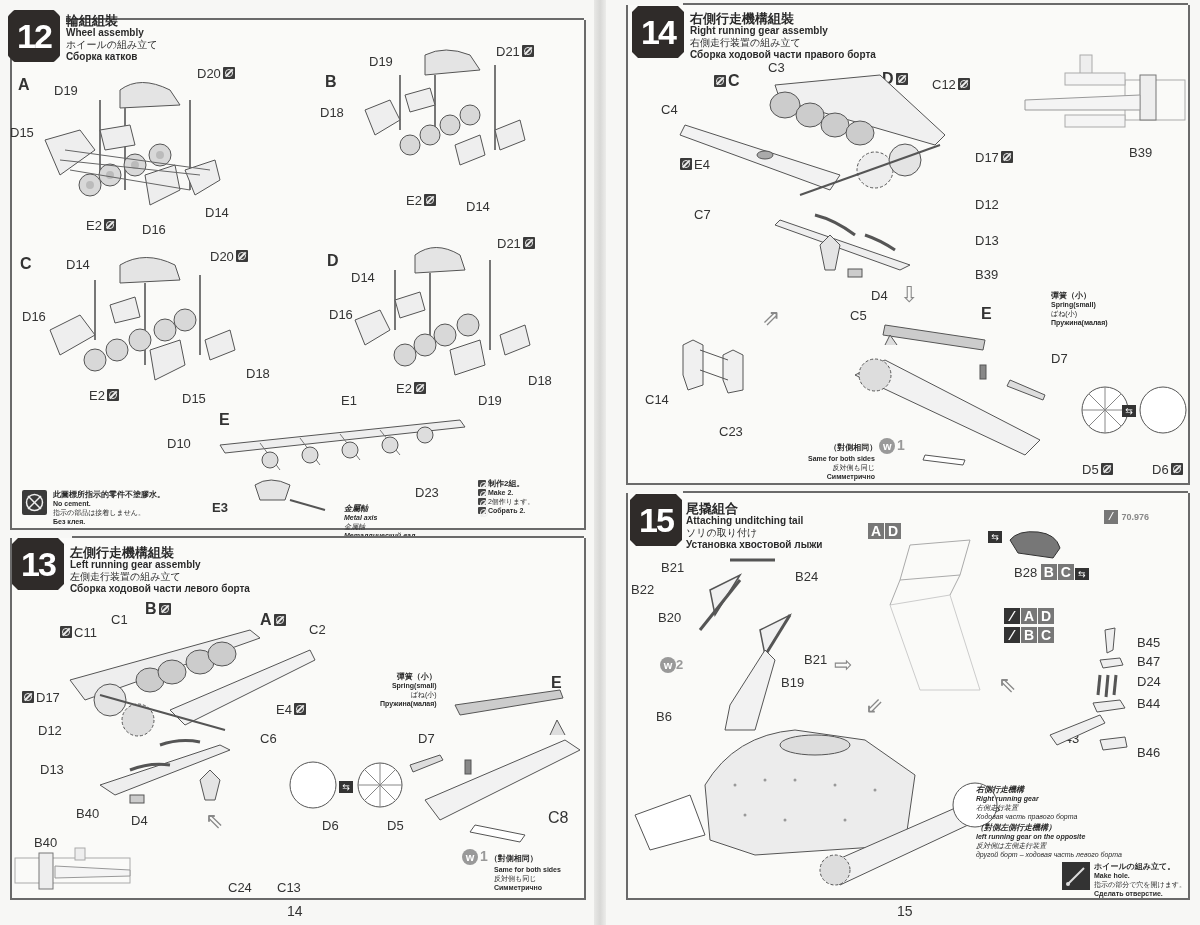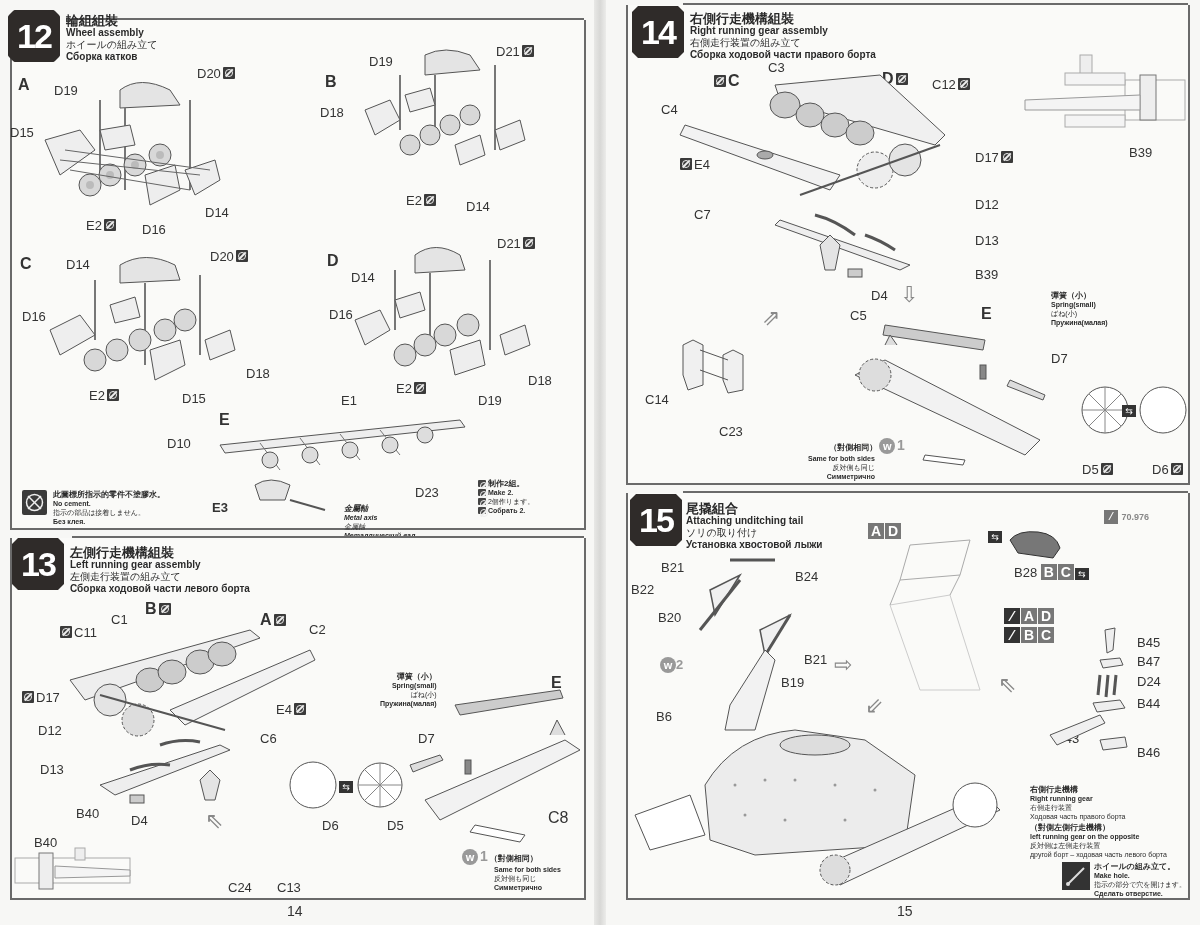--- a/index.html
+++ b/index.html
@@ -473,21 +473,21 @@
       <circle cx="240" cy="65" r="1.5"></circle>
       <circle cx="110" cy="90" r="1.5"></circle>
       <circle cx="150" cy="95" r="1.5"></circle>
       <circle cx="210" cy="95" r="1.5"></circle>
     </g>
   <path d="M190 140 L350 70 L365 85 L205 160 Z" fill="#f2f2f2" stroke="#555"></path>
   <circle cx="340" cy="80" r="22" fill="#fff" stroke="#555"></circle>
   <circle cx="200" cy="145" r="15" fill="#ddd" stroke="#555" stroke-dasharray="3 2"></circle>
 </svg>
 
-<div class="note" style="left:1030px;top:785px;">
+<div class="note" style="left:976px;top:785px;font-style:italic;">
   <div><b>右側行走機構</b></div>
   <div style="font-weight:bold">Right running gear</div>
   <div>右側走行装置</div>
   <div>Ходовая часть правого борта</div>
   <div style="margin-top:2px"><b>（對側左側行走機構）</b></div>
   <div style="font-weight:bold">left running gear on the opposite</div>
   <div>反対側は左側走行装置</div>
   <div>другой борт – ходовая часть левого борта</div>
 </div>
 <div style="position:absolute;left:1062px;top:862px;width:28px;height:28px;background:#333;">

